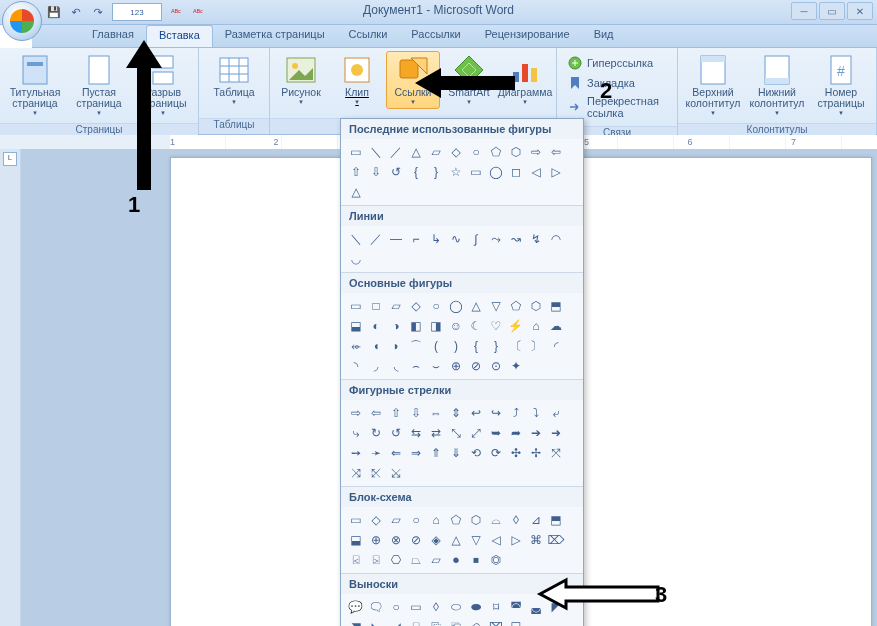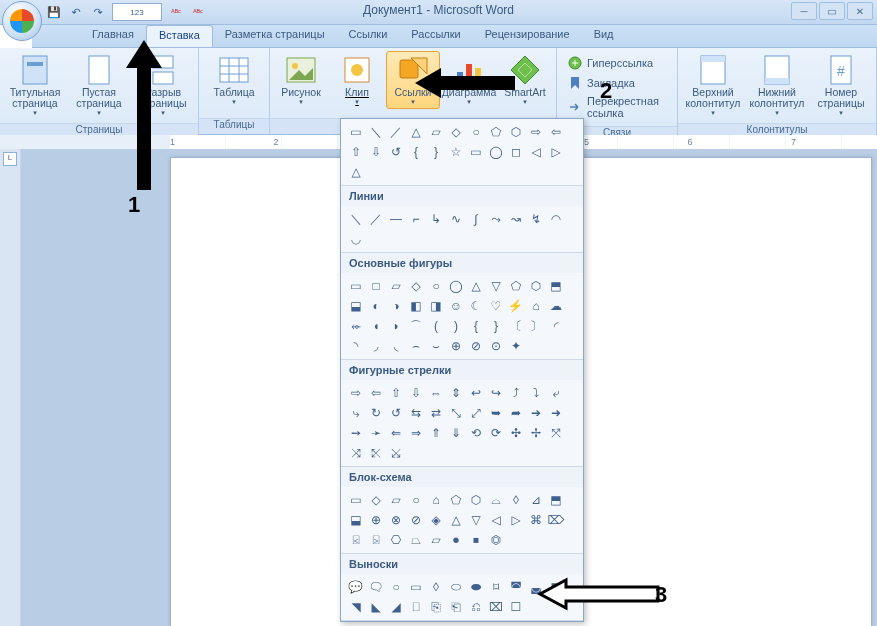--- a/index.html
+++ b/index.html
@@ -165,36 +165,36 @@
               <rect x="3" y="6" width="18" height="18" rx="2" fill="#f5a623" stroke="#c77d12"></rect>
               <path d="M14 4 L30 4 L30 20 Z" fill="#ffd27a" stroke="#c77d12"></path>
             </svg>
           </div>
           <div class="blabel">Ссылки</div>
           <div class="drop">▾</div>
         </div>
         <div class="bigbtn" style="width: 48px;">
           <div class="bicon">
             <svg width="32" height="32">
+              <polygon points="16,2 30,16 16,30 2,16" fill="#6fbf4b" stroke="#3e8e2e"></polygon>
+              <polygon points="16,2 30,16 16,30 2,16" fill="none" stroke="#fff" transform="scale(.5) translate(16 16)"></polygon>
+            </svg>
+          </div>
+          <div class="blabel">SmartArt</div>
+          <div class="drop">▾</div>
+        </div>
+        <div class="bigbtn" style="width: 48px;">
+          <div class="bicon">
+            <svg width="32" height="32">
               <rect x="4" y="18" width="6" height="10" fill="#4f7ec2"></rect>
               <rect x="13" y="10" width="6" height="18" fill="#e74a2b"></rect>
               <rect x="22" y="14" width="6" height="14" fill="#f4c542"></rect>
             </svg>
           </div>
           <div class="blabel">Диаграмма</div>
-          <div class="drop">▾</div>
-        </div>
-        <div class="bigbtn" style="width: 48px;">
-          <div class="bicon">
-            <svg width="32" height="32">
-              <polygon points="16,2 30,16 16,30 2,16" fill="#6fbf4b" stroke="#3e8e2e"></polygon>
-              <polygon points="16,2 30,16 16,30 2,16" fill="none" stroke="#fff" transform="scale(.5) translate(16 16)"></polygon>
-            </svg>
-          </div>
-          <div class="blabel">SmartArt</div>
           <div class="drop">▾</div>
         </div>
       </div>
     <div class="group-label">Иллюстрации</div>
   </div>
 
   <div class="group">
     <div class="group-body">
         <div class="linkstack" id="g-links">
           <div class="linkbtn">
@@ -271,20 +271,21 @@
 
 <div class="doc-area">
   <div class="leftgutter">
     <div style="margin:3px;width:12px;height:12px;border:1px solid #8fb0d6;background:#fff;font-size:8px;text-align:center;color:#4a6a94;">L</div>
   </div>
   <div class="page"></div>
 </div>
 
 <div class="shapes-menu" id="shapes-menu">
     <div class="sm-section">
+      <div class="sm-head">Последние использованные фигуры</div>
       <div class="sm-grid">
         <div class="sm-item">▭</div>
         <div class="sm-item">＼</div>
         <div class="sm-item">／</div>
         <div class="sm-item">△</div>
         <div class="sm-item">▱</div>
         <div class="sm-item">◇</div>
         <div class="sm-item">○</div>
         <div class="sm-item">⬠</div>
         <div class="sm-item">⬡</div>

